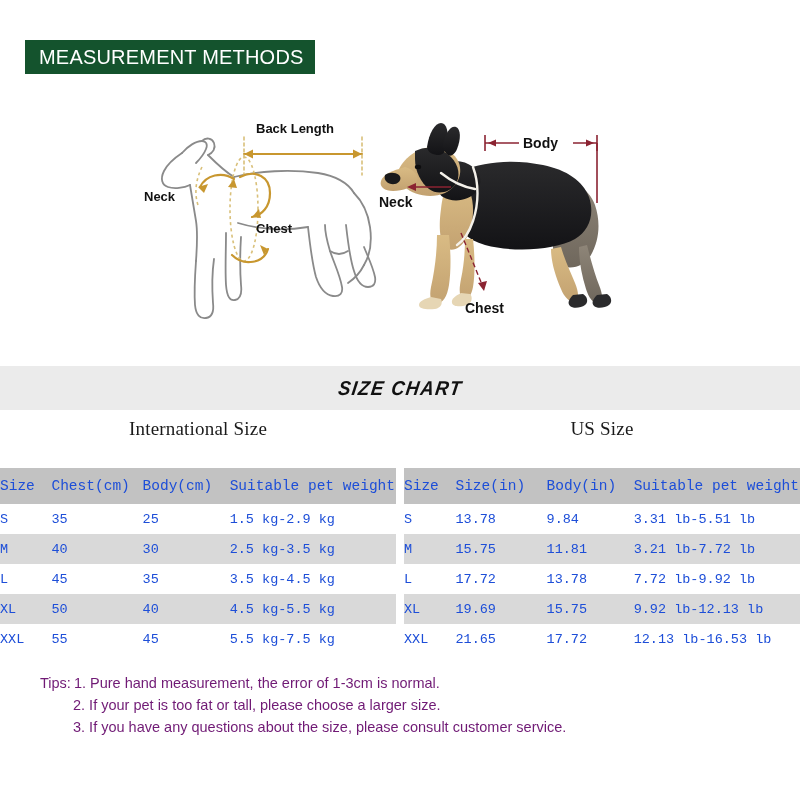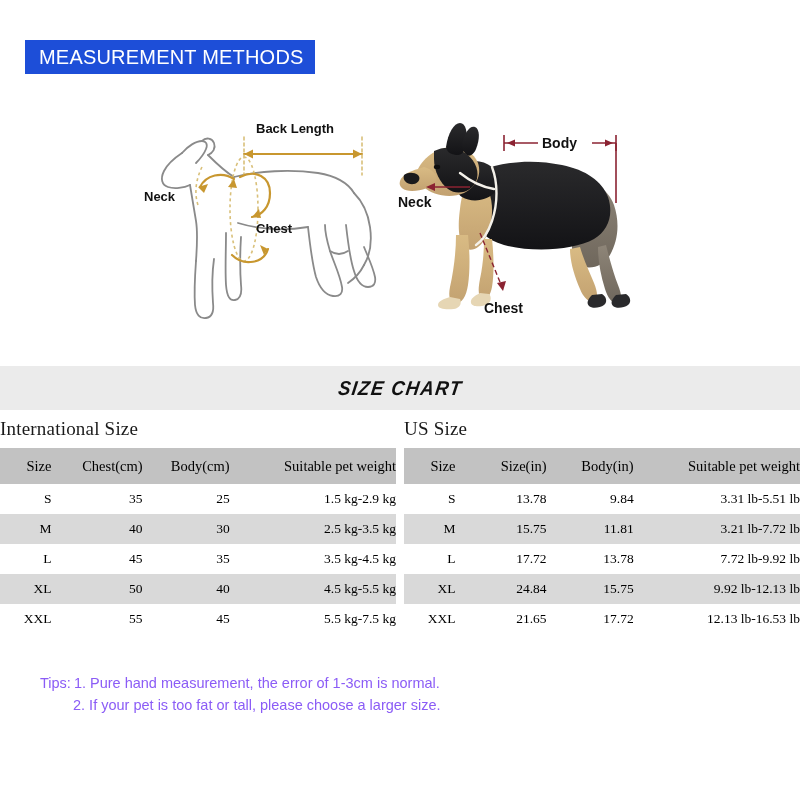--- a/index.html
+++ b/index.html
@@ -15,21 +15,21 @@
     position: relative;
   }
 
   
   .header-band {
     position: absolute;
     left: 25px;
     top: 40px;
     width: 290px;
     height: 34px;
-    background: #1d4ed8;
+    background: #14532d;
     display: flex;
     align-items: center;
     justify-content: flex-start;
     padding-left: 14px;
     box-sizing: border-box;
   }
   .header-band .title {
     color: #ffffff;
     font-size: 20px;
     font-weight: normal;
@@ -44,21 +44,21 @@
     left: 0;
     top: 105px;
     width: 688px;
     height: 250px;
   }
   .diagram {
     position: absolute;
     top: 0;
   }
   .diagram.sketch { left: 140px; width: 260px; height: 230px; }
-  .diagram.photo  { left: 394px; width: 270px; height: 230px; }
+  .diagram.photo  { left: 375px; width: 270px; height: 230px; }
 
   .dlabel {
     position: absolute;
     font-family: "Liberation Sans", sans-serif;
     font-weight: bold;
     color: #111111;
     white-space: nowrap;
   }
 
   
@@ -90,38 +90,38 @@
     left: 0;
     top: 418px;
     width: 800px;
     display: flex;
     gap: 8px;
   }
   .table-block {
     width: 396px;
   }
   .table-caption {
-    text-align: left;
+    text-align: center;
     font-family: "Liberation Serif", serif;
     font-size: 19px;
     color: #1a1a1a;
-    padding-bottom: 8px;
+    padding-bottom: 28px;
     letter-spacing: 0.2px;
   }
   table.size-table {
     width: 100%;
     border-collapse: collapse;
     table-layout: fixed;
   }
   table.size-table th,
   table.size-table td {
-    font-family: Liberation Serif, serif;
+    font-family: Liberation Mono, monospace;
     font-size: 13.5px;
-    color: #000000;
-    text-align: right;
+    color: #1d4ed8;
+    text-align: left;
     padding: 0;
     height: 30px;
     vertical-align: middle;
     font-weight: normal;
   }
   table.size-table thead tr {
     background: #c2c2c2;
   }
   table.size-table thead th {
     height: 36px;
@@ -138,21 +138,21 @@
   
   .tips {
     position: absolute;
     left: 40px;
     top: 672px;
     width: 740px;
   }
   .tips-line {
     font-family: "Liberation Sans", sans-serif;
     font-size: 14.5px;
-    color: #8b5cf6;
+    color: #701a75;
     line-height: 22px;
     white-space: nowrap;
   }
   .tips-line .tips-label { margin-right: 3px; }
   .tips-line.indented { padding-left: 33px; }
 </style>
 </head>
 <body>
 
 <div class="header-band">
@@ -400,21 +400,21 @@
           <td>3.21 lb-7.72 lb</td>
         </tr>
         <tr>
           <td>L</td>
           <td>17.72</td>
           <td>13.78</td>
           <td>7.72 lb-9.92 lb</td>
         </tr>
         <tr>
           <td>XL</td>
-          <td>24.84</td>
+          <td>19.69</td>
           <td>15.75</td>
           <td>9.92 lb-12.13 lb</td>
         </tr>
         <tr>
           <td>XXL</td>
           <td>21.65</td>
           <td>17.72</td>
           <td>12.13 lb-16.53 lb</td>
         </tr>
       </tbody>
@@ -422,13 +422,16 @@
   </div>
 </div>
 
 <div class="tips">
   <div class="tips-line">
     <span class="tips-label">Tips:</span><span>1. Pure hand measurement, the error of 1-3cm is normal.</span>
   </div>
   <div class="tips-line indented">
     <span>2. If your pet is too fat or tall, please choose a larger size.</span>
   </div>
+  <div class="tips-line indented">
+    <span>3. If you have any questions about the size, please consult customer service.</span>
+  </div>
 </div>
 
 </body></html>

